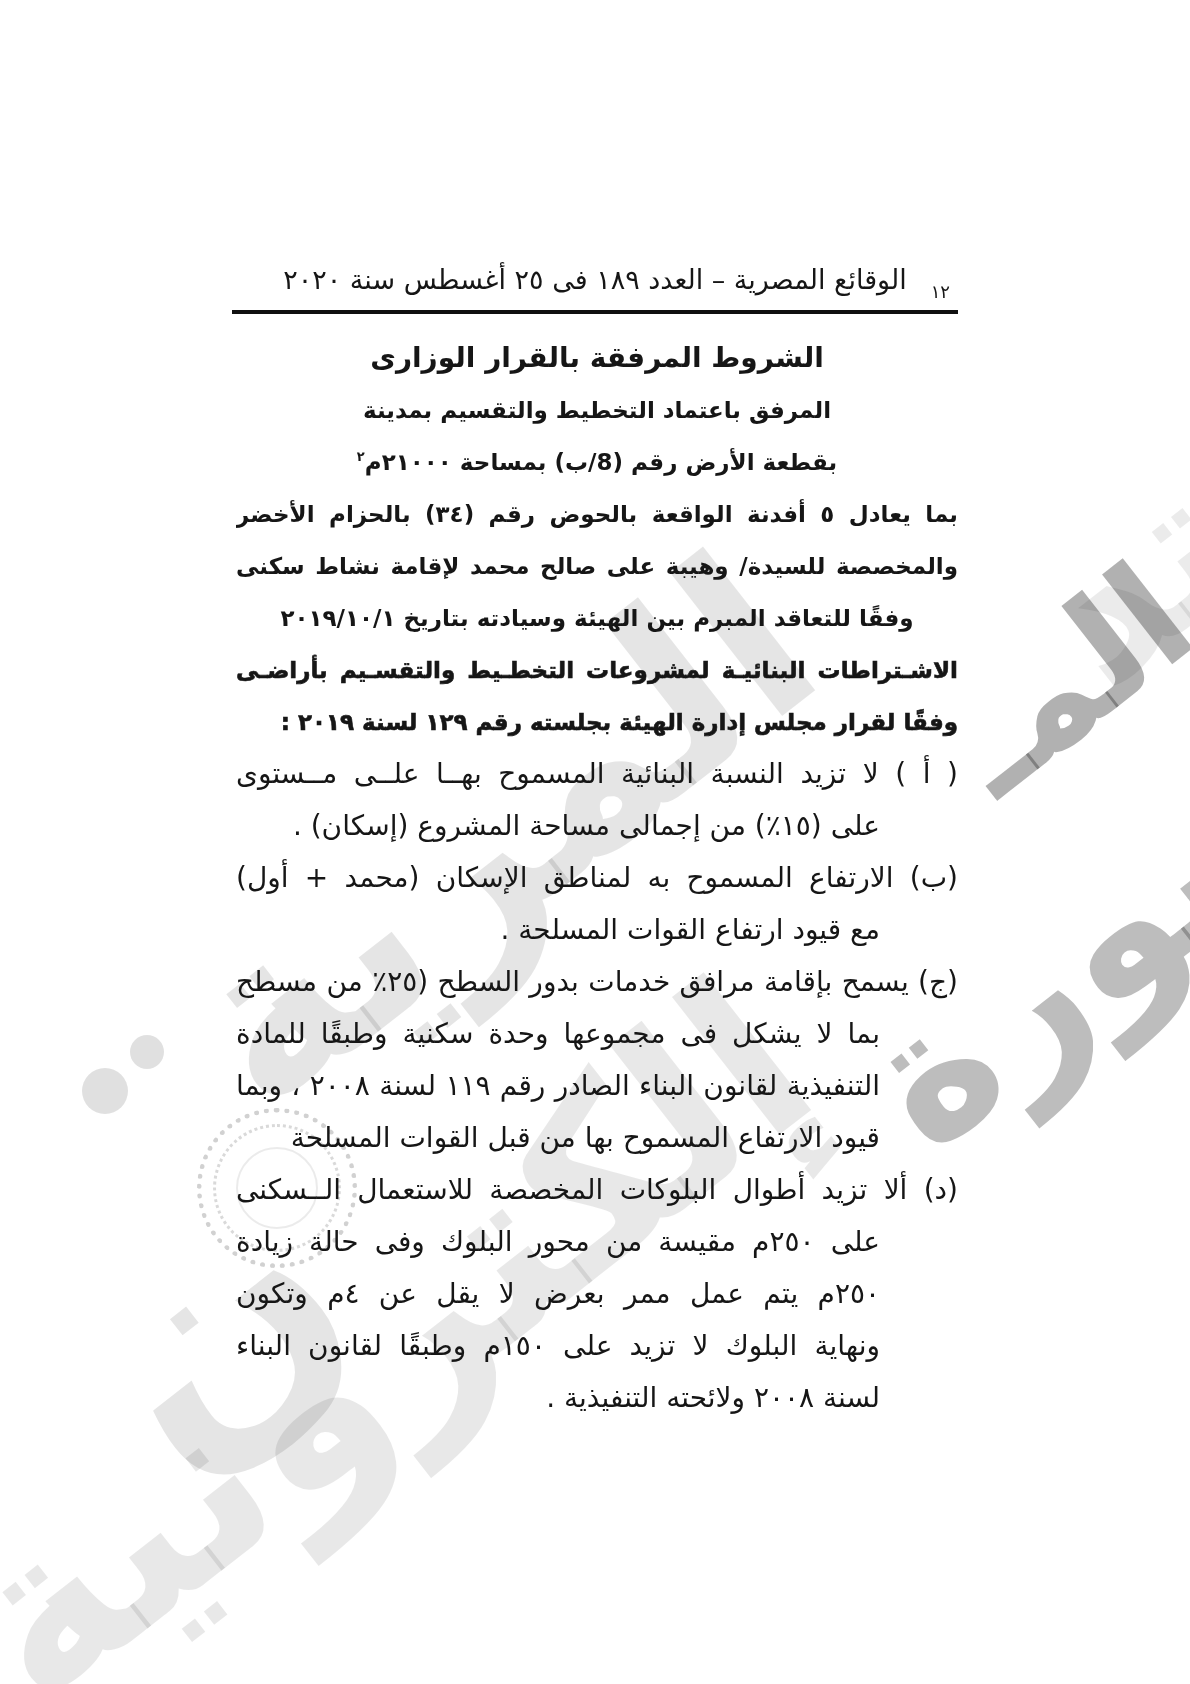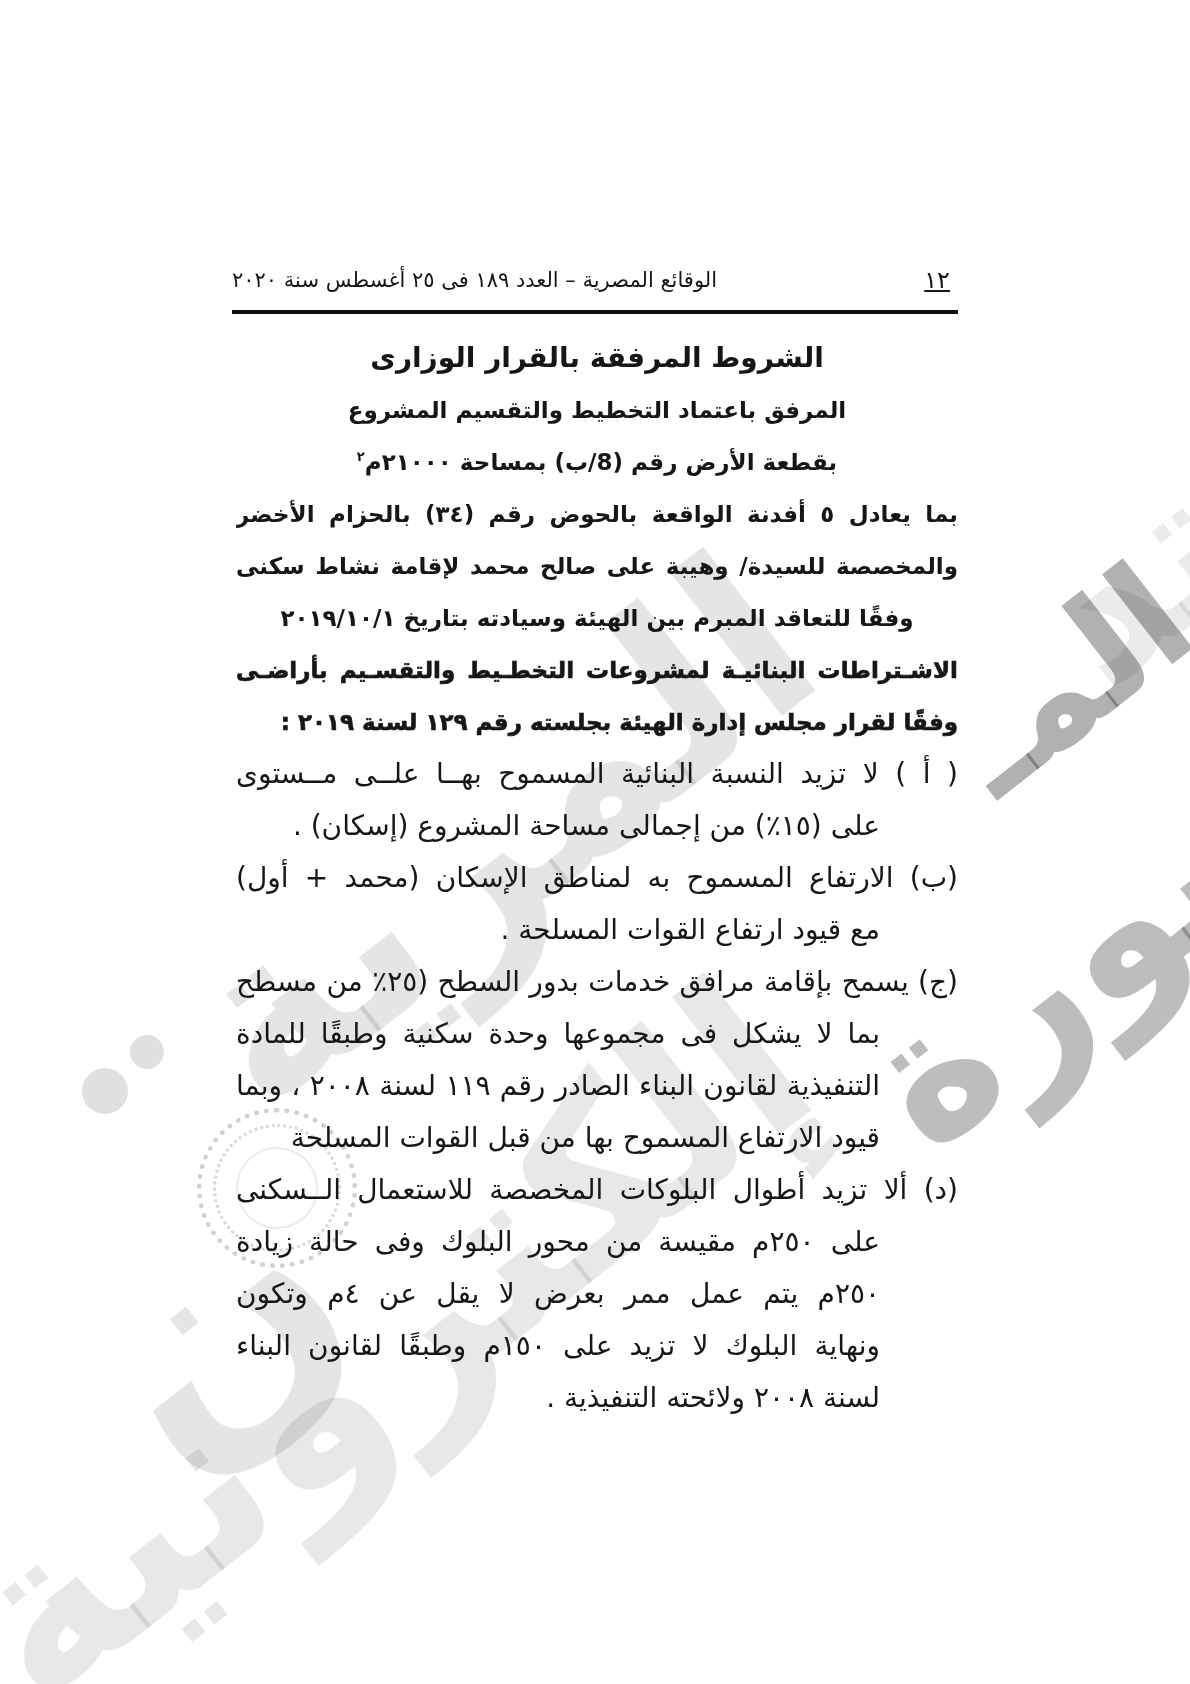--- a/index.html
+++ b/index.html
@@ -26,22 +26,22 @@
   .seal::before{
     content:"";position:absolute;inset:11px;border-radius:50%;
     border:3px dotted rgba(0,0,0,0.15);
   }
   .seal::after{
     content:"";position:absolute;inset:34px;border-radius:50%;
     border:2px solid rgba(0,0,0,0.08);
   }
   
   .hdr{position:absolute;top:256px;right:232px;left:232px;height:48px;z-index:1;}
-  .hdr-title{text-align:left;font-size:21px;line-height:48px;}
-  .hdr-num{position:absolute;right:8px;top:0;line-height:48px;font-size:24px;text-decoration:underline;}
+  .hdr-title{text-align:center;font-size:27px;line-height:48px;}
+  .hdr-num{position:absolute;right:8px;top:12px;line-height:48px;font-size:18px;}
   .rule{position:absolute;top:310px;right:232px;left:232px;height:4px;background:#101010;z-index:1;}
   
   .bdy{position:absolute;top:332px;right:232px;left:236px;z-index:1;}
   .ln{height:52px;line-height:52px;font-size:28px;overflow:hidden;}
   .bl{font-weight:bold;font-size:23px;}
   .lg{font-size:28px;}
   .hv{font-weight:bold;font-size:23px;-webkit-text-stroke:0.6px #161616;}
   .c{text-align:center;}
   .j{text-align:justify;text-align-last:justify;}
   .ind{padding-right:78px;}
@@ -65,21 +65,21 @@
   </div>
 
   <header class="hdr">
     <div class="hdr-title">الوقائع المصرية – العدد ١٨٩ فى ٢٥ أغسطس سنة ٢٠٢٠</div>
     <div class="hdr-num">١٢</div>
   </header>
   <div class="rule"></div>
 
   <main class="bdy">
     <div class="ln c bl lg">الشروط المرفقة بالقرار الوزارى</div>
-    <div class="ln c bl">المرفق باعتماد التخطيط والتقسيم المشروع</div>
+    <div class="ln c bl">المرفق باعتماد التخطيط والتقسيم بمدينة</div>
     <div class="ln c bl"><span>بقطعة الأرض رقم (8/ب) بمساحة ٢١٠٠٠م</span><sup>٢</sup></div>
     <div class="ln j bl">بما يعادل ٥ أفدنة الواقعة بالحوض رقم (٣٤) بالحزام الأخضر بمدينة ٦ أكتوبر ،</div>
     <div class="ln j bl">والمخصصة للسيدة/ وهيبة على صالح محمد لإقامة نشاط سكنى بمقابل عينى ،</div>
     <div class="ln c bl">وفقًا للتعاقد المبرم بين الهيئة وسيادته بتاريخ ٢٠١٩/١٠/١</div>
     <div class="ln j hv">الاشـتراطات البنائيـة لمشروعات التخطـيط والتقسـيم بأراضـى الحـزام الأخـضر</div>
     <div class="ln hv">وفقًا لقرار مجلس إدارة الهيئة بجلسته رقم ١٢٩ لسنة ٢٠١٩ :</div>
     <div class="ln j">( أ ) لا تزيد النسبة البنائية المسموح بهــا علــى مــستوى المــشروع بالكامــل</div>
     <div class="ln ind">على (١٥٪) من إجمالى مساحة المشروع (إسكان) .</div>
     <div class="ln j">(ب) الارتفاع المسموح به لمناطق الإسكان (محمد + أول) وبمــا لا يتعــارض</div>
     <div class="ln ind">مع قيود ارتفاع القوات المسلحة .</div>

